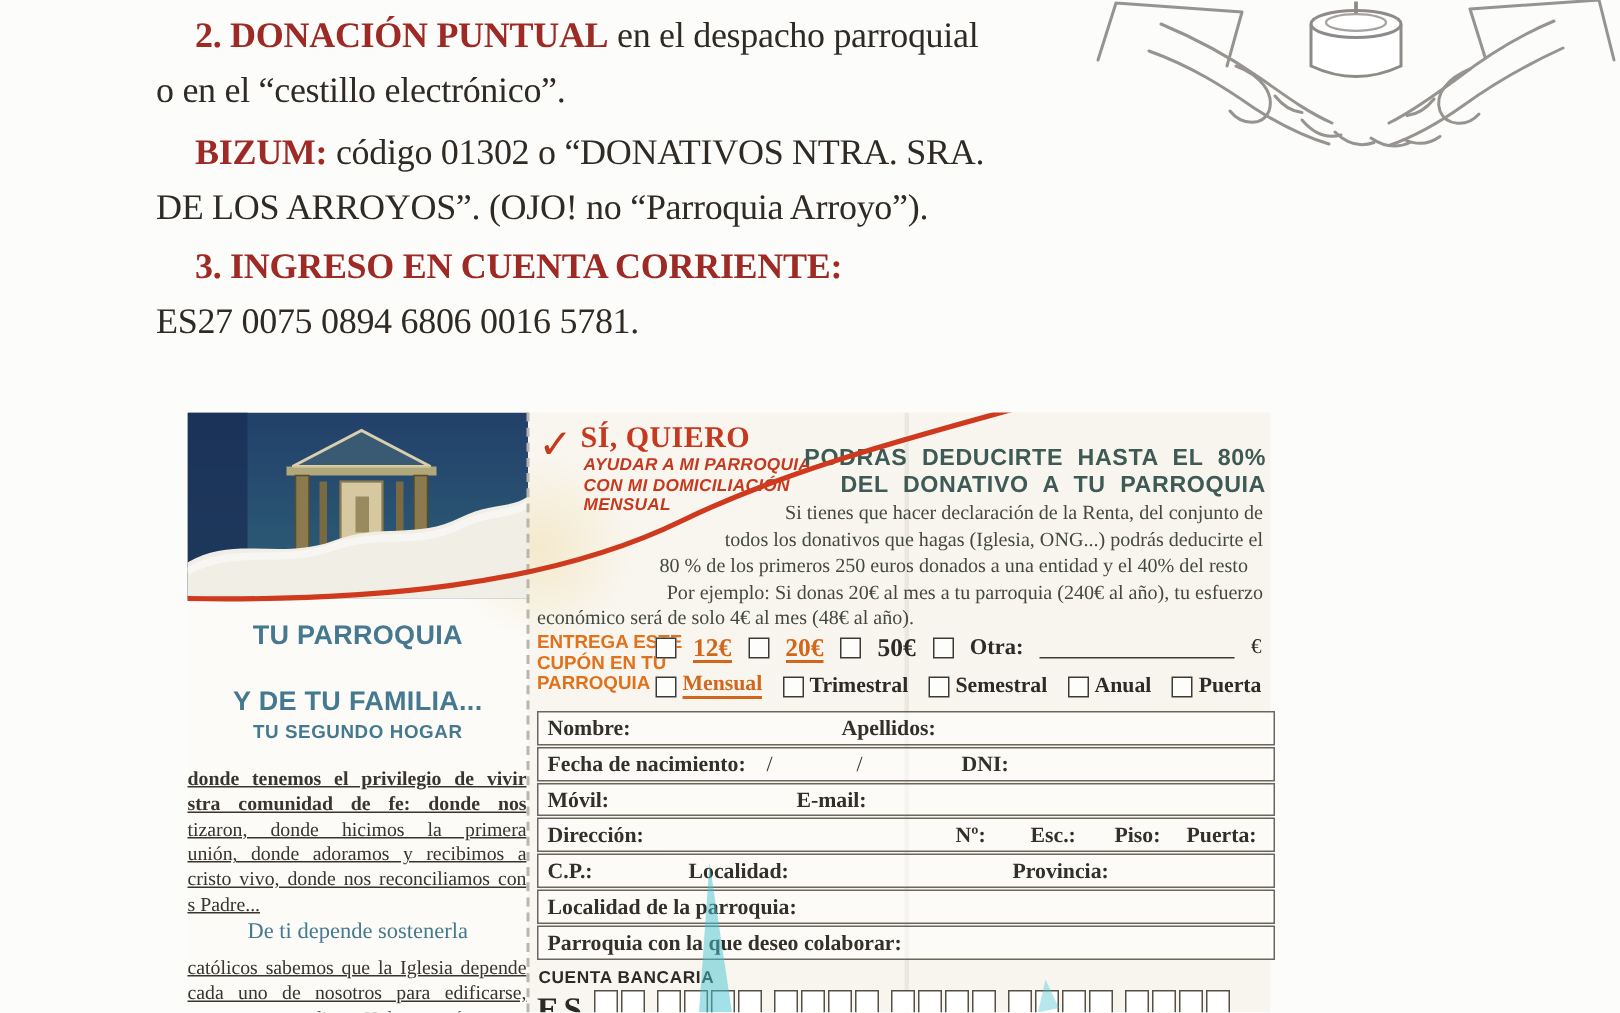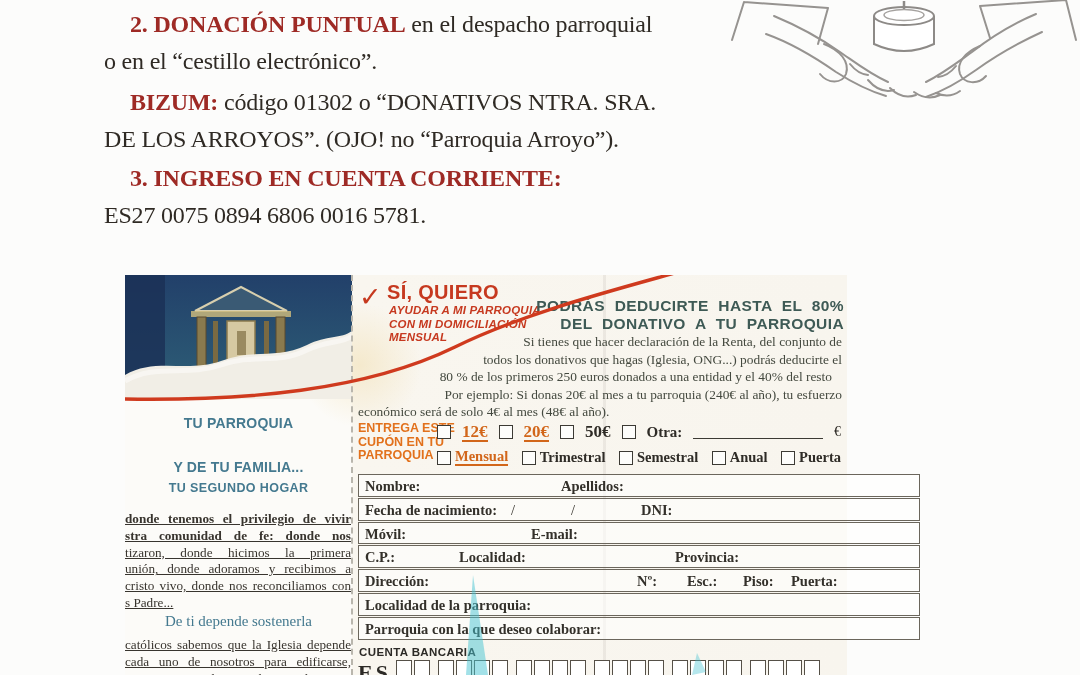--- a/index.html
+++ b/index.html
@@ -22,39 +22,39 @@
   .coupon::before { content:""; position:absolute; left:170px; top:30px; width:130px; height:120px;
             background:radial-gradient(circle at 50% 50%, rgba(235,204,126,0.30), rgba(235,204,126,0) 70%); }
   .perf { position:absolute; left:226px; top:0; bottom:0; width:0; border-left:2px dashed #b9b6ad; }
   .crease { position:absolute; left:478px; top:0; bottom:0; width:3px; background:rgba(90,80,60,0.08); }
   .overlay { position:absolute; inset:0; width:722px; height:400px; pointer-events:none; }
 
   .photo { position:absolute; left:0; top:0; width:227px; height:124px; }
 
   .lp-h { position:absolute; left:0; width:227px; text-align:center;
           font-family:"Liberation Sans", sans-serif; font-weight:bold; color:#44798f;
-          font-size:14px; line-height:22px; letter-spacing:0.2px; }
+          font-size:18px; line-height:22px; letter-spacing:0.2px; }
   .lp-h1 { top:137px; } .lp-h2 { top:159px; } .lp-h3 { top:181px; }
   .lp-sub { position:absolute; left:0; top:206px; width:227px; text-align:center;
           font-family:"Liberation Sans", sans-serif; font-weight:bold; color:#44798f;
           font-size:12.5px; letter-spacing:0.4px; }
   .lp-body { position:absolute; left:0; width:226px; font-size:13.2px; line-height:16.8px;
           color:#38342e;text-decoration:underline; }
   .lp-b1 { top:236px; } .lp-b2 { top:362px; }
   .lp-line { width:100%; }
   .just { text-align:justify; text-align-last:justify; }
   .lp-bold { font-weight:bold; }
   .lp-call { position:absolute; left:0; top:338px; width:227px; text-align:center;
           color:#44798f; font-size:15px; }
 
   
   .si { position:absolute; left:238px; top:6px; }
   .si-check { position:absolute; left:-4px; top:0; color:#c6391f; font-size:27px; font-weight:bold;
           font-family:"DejaVu Sans", sans-serif; }
-  .si-title { margin-left:24px; font-family:Liberation Sans, sans-serif; font-weight:bold;
+  .si-title { margin-left:24px; font-family:Liberation Serif, serif; font-weight:bold;
           color:#c6391f; font-size:20px; letter-spacing:0.3px; }
   .si-sub { margin-left:26px; font-family:"Liberation Sans", sans-serif; font-weight:bold;
           color:#c6391f; font-size:11.5px; line-height:13.5px; letter-spacing:0.2px;font-style:italic; }
 
   .deduct { position:absolute; right:3px; text-align:right; font-family:"Liberation Sans", sans-serif;
           font-weight:bold; color:#3e5a55; font-size:15.5px; letter-spacing:0.4px; word-spacing:5px; }
   .d1 { top:22px; } .d2 { top:40px; }
   .dbody { position:absolute; left:233px; right:5px; top:58px; font-size:13.4px; line-height:17.5px;
           color:#44493f; }
   .dr { text-align:right; } .dr3 { text-align:right; padding-right:10px; } .dl { text-align:left; }
@@ -68,21 +68,21 @@
   .amt.org { color:#d2661a; border-bottom:2.5px solid #d2661a; line-height:17px; }
   .otra { font-weight:bold; font-size:15px; color:#2e2b26;text-align:center; }
   .otra-line { flex:1; border-bottom:1.6px solid #3c3a34; height:13px; }
   .eur-end { font-size:14px; color:#2e2b26; }
   .freqrow { position:absolute; left:312px; top:174px; right:6px; display:flex;
           justify-content:space-between; align-items:center; }
   .fitem { display:flex; align-items:center; gap:4px; font-weight:bold; font-size:14.5px; color:#2e2b26; }
   .fitem .org-u { color:#d2661a; border-bottom:2.5px solid #d2661a; line-height:15px; }
 
   
-  .ftable { position:absolute; left:233px; top:199px; width:562px; }
+  .ftable { position:absolute; left:233px; top:199px; width:492px; }
   .frow { position:relative; height:22.8px; border:1px solid #6b665c; margin-bottom:1px;
           background:rgba(255,255,255,0.55); font-weight:bold; font-size:14.5px; color:#33302a; }
   .frow span { position:absolute; top:0; line-height:22px; white-space:nowrap; }
   .sl { font-weight:normal; }
 
   
   .banklabel { position:absolute; left:234px; top:371px; font-family:"Liberation Sans", sans-serif;
           font-weight:bold; font-size:11.5px; letter-spacing:0.4px; color:#2c2a26; }
   .ibanrow { position:absolute; left:233px; top:385px; display:flex; gap:8px; align-items:flex-end; }
   .ibgroup { display:flex; gap:2px; }
@@ -252,32 +252,32 @@
         <span style="left:6px">Fecha de nacimiento:</span>
         <span class="sl" style="left:152px">/</span>
         <span class="sl" style="left:212px">/</span>
         <span style="left:282px">DNI:</span>
       </div>
       <div class="frow">
         <span style="left:6px">Móvil:</span>
         <span style="left:172px">E-mail:</span>
       </div>
       <div class="frow">
-        <span style="left:6px">C.P.:</span>
-        <span style="left:100px">Localidad:</span>
-        <span style="left:316px">Provincia:</span>
-      </div>
-      <div class="frow">
         <span style="left:6px">Dirección:</span>
         <span style="left:278px">Nº:</span>
         <span style="left:328px">Esc.:</span>
         <span style="left:384px">Piso:</span>
         <span style="left:432px">Puerta:</span>
       </div>
       <div class="frow">
+        <span style="left:6px">C.P.:</span>
+        <span style="left:100px">Localidad:</span>
+        <span style="left:316px">Provincia:</span>
+      </div>
+      <div class="frow">
         <span style="left:6px">Localidad de la parroquia:</span>
       </div>
       <div class="frow">
         <span style="left:6px">Parroquia con la que deseo colaborar:</span>
       </div>
     </div>
 
     <div class="banklabel">CUENTA BANCARIA</div>
     <div class="ibanrow">
       <div class="ibgroup">

